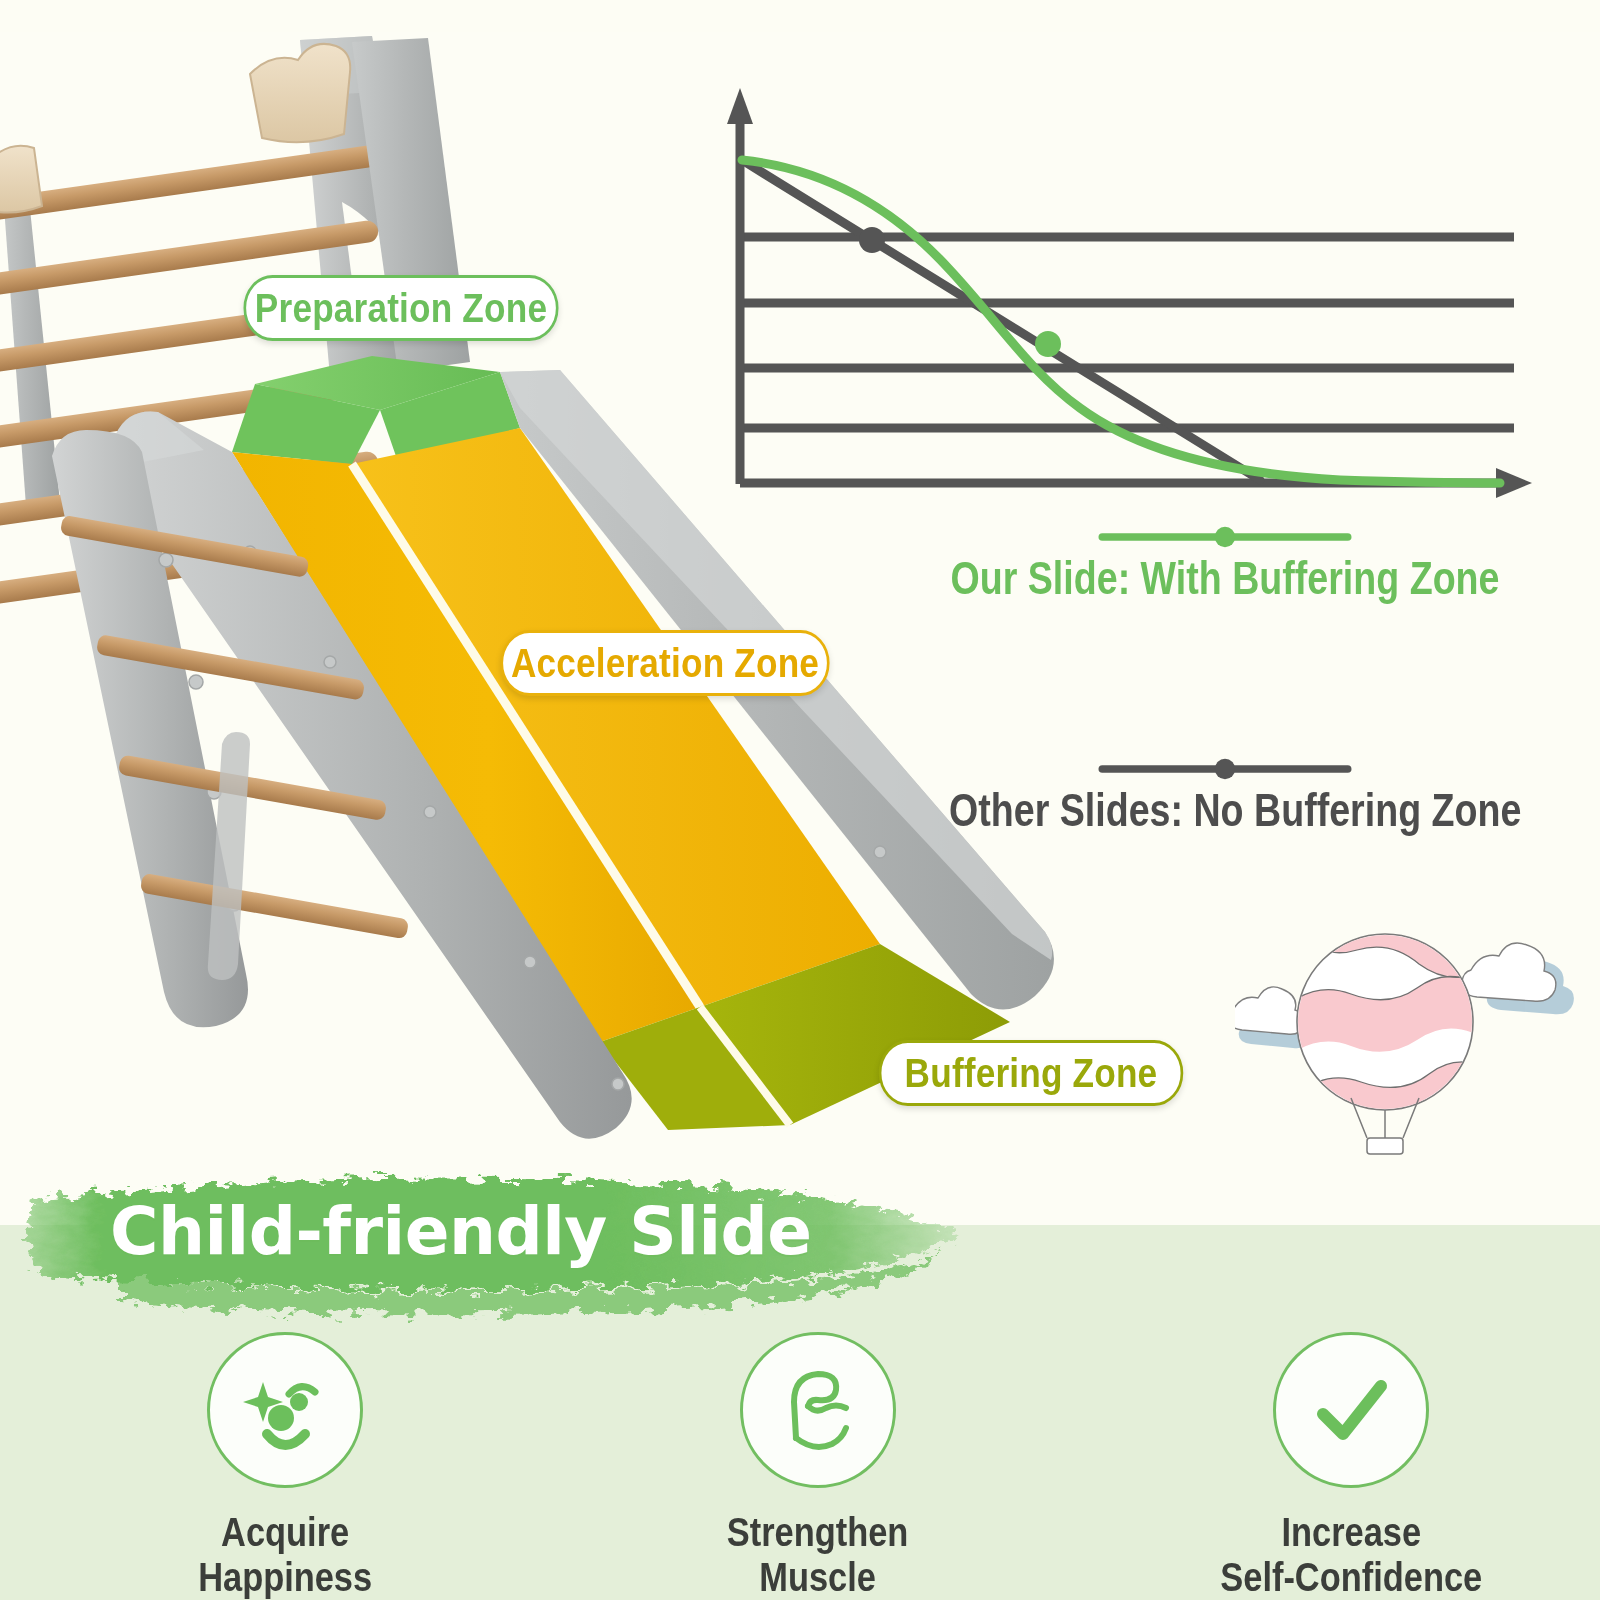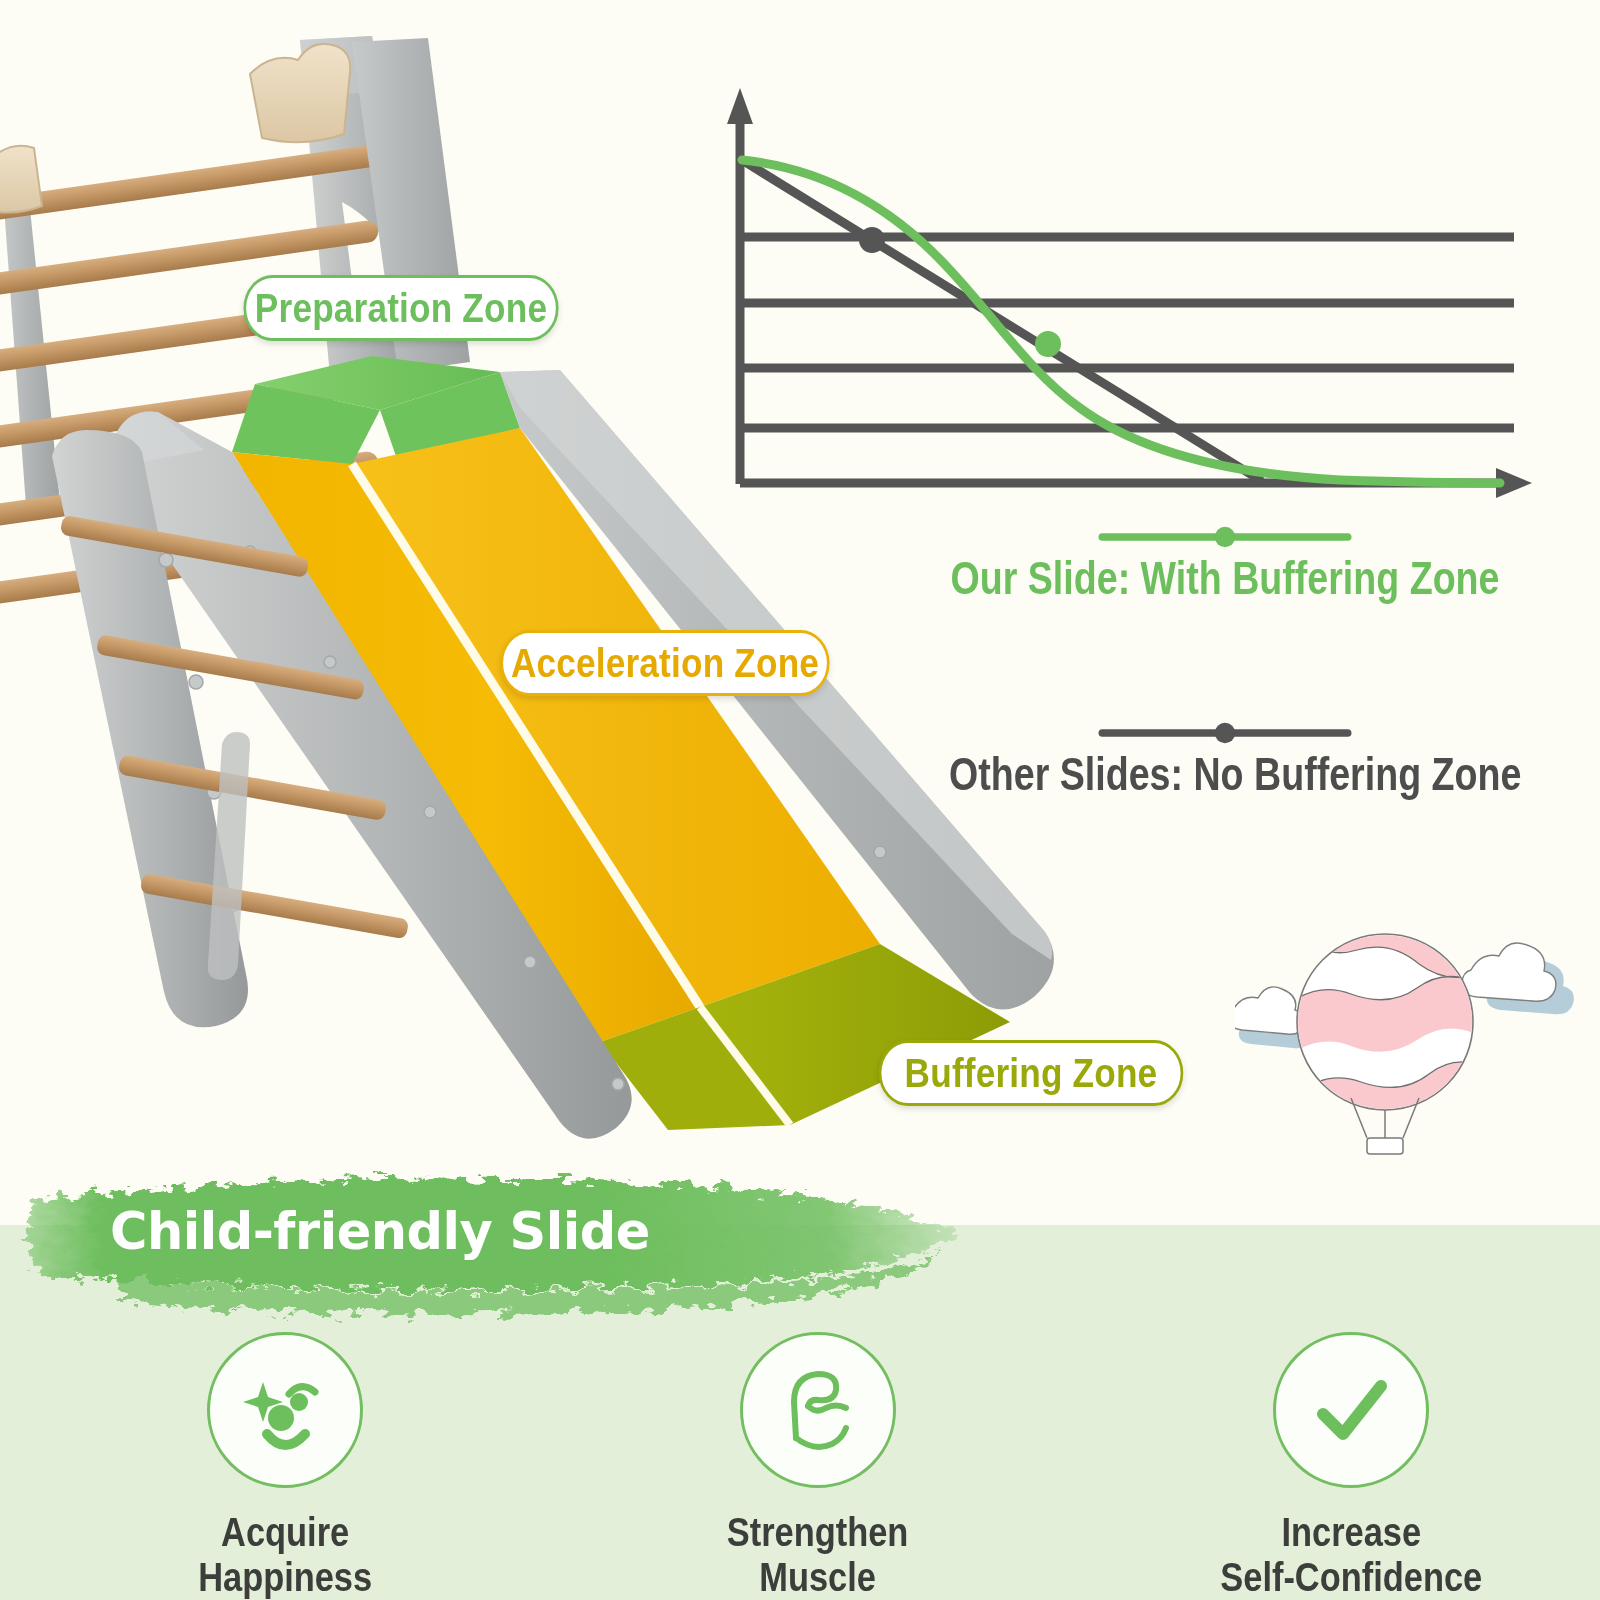--- a/index.html
+++ b/index.html
@@ -43,32 +43,32 @@
   .legend{position:absolute;}
   .legend-line{position:relative;height:22px;}
   .legend-label{
     text-align:center;font-weight:bold;
     font-family:"Liberation Sans Narrow","Liberation Sans",sans-serif;
     transform:scaleX(.80);
     font-size:47px;line-height:52px;white-space:nowrap;
   }
   #legend-green{left:880px;top:494px;width:690px;}
   #legend-green .legend-label{color:#6CBF5C;}
-  #legend-grey{left:880px;top:690px;width:690px;}
+  #legend-grey{left:880px;top:726px;width:690px;}
   #legend-grey .legend-label{color:#4D4D4D;}
 
   
   .balloon{position:absolute;left:1235px;top:880px;width:345px;height:245px;}
 
   
   .brush-wrap{position:absolute;left:0px;top:1120px;width:1010px;height:175px;}
   .headline{
     position:absolute;left:110px;top:1144px;width:850px;height:110px;
     display:flex;align-items:center;
-    color:#FFFFFF;font-weight:bold;font-size:51px;letter-spacing:-0.5px;
+    color:#FFFFFF;font-weight:bold;font-size:66px;letter-spacing:-0.5px;
     font-family:"DejaVu Sans",sans-serif;
     text-shadow:0 2px 0 rgba(110,185,90,.35);
   }
 
   
   .features{
     position:absolute;left:18px;top:1300px;width:1600px;height:300px;
     display:flex;
   }
   .feature{flex:1;display:flex;flex-direction:column;align-items:center;}

